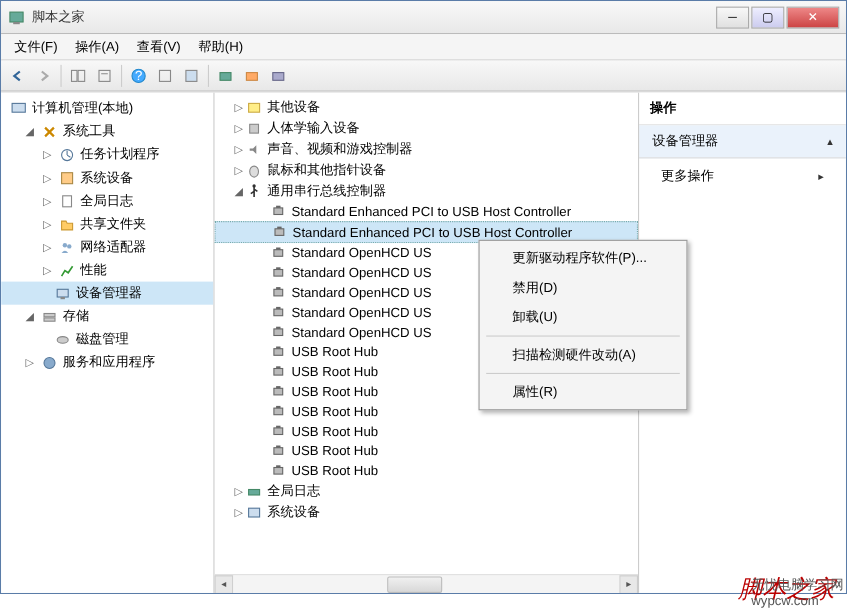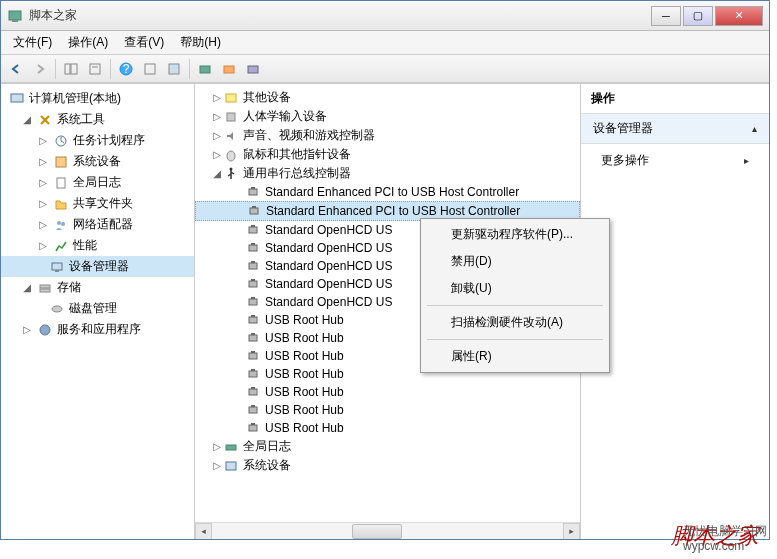--- a/index.html
+++ b/index.html
@@ -43,21 +43,21 @@
 .mid-scroll { height: 17px; background: #f0f0f0; border-top: 1px solid #ddd; display:flex; align-items:center; }
 .scroll-arrow { width:17px; height:17px; background:#e8e8e8; border:1px solid #ccc; display:flex; align-items:center; justify-content:center; font-size:9px; color:#555;}
 .scroll-track { flex:1; height:17px; background:#f4f4f4; position:relative;}
 .scroll-thumb { position:absolute; left:40%; width:50px; height:15px; top:1px; background: linear-gradient(#f0f0f0,#d8d8d8); border:1px solid #bbb; border-radius:2px;}
 
 .right-pane { width: 188px; display: flex; flex-direction: column; }
 .right-header { padding: 6px 10px; font-weight: bold; border-bottom: 1px solid #ddd; background:#fff;}
 .right-section { padding: 6px 12px; background: #eaf2fb; border-bottom: 1px solid #ddd; display:flex; justify-content:space-between; align-items:center;}
 .right-action { padding: 8px 20px; display:flex; justify-content:space-between; align-items:center;}
 
-.context-menu { position: absolute; left: 420px; top: 218px; width: 190px; background: #f4f4f4; border: 1px solid #999; box-shadow: 2px 2px 4px rgba(0,0,0,0.3); padding: 2px; z-index: 100; }
+.context-menu { position: absolute; left: 435px; top: 218px; width: 190px; background: #f4f4f4; border: 1px solid #999; box-shadow: 2px 2px 4px rgba(0,0,0,0.3); padding: 2px; z-index: 100; }
 .ctx-item { padding: 5px 12px 5px 28px; cursor: default; }
 .ctx-sep { height: 1px; background: #ccc; margin: 3px 4px; }
 
 .watermark1 { position: absolute; right: 18px; bottom: 8px; color: #b00; font-style: italic; font-size: 22px; font-family: "KaiTi", serif; }
 .watermark2 { position: absolute; right: 10px; bottom: 6px; color: #555; font-size: 11px; line-height:1.2;}
 
 svg { display: block; }
 .arrow-tri { font-size: 10px; color: #333; }
 </style>
 </head>

